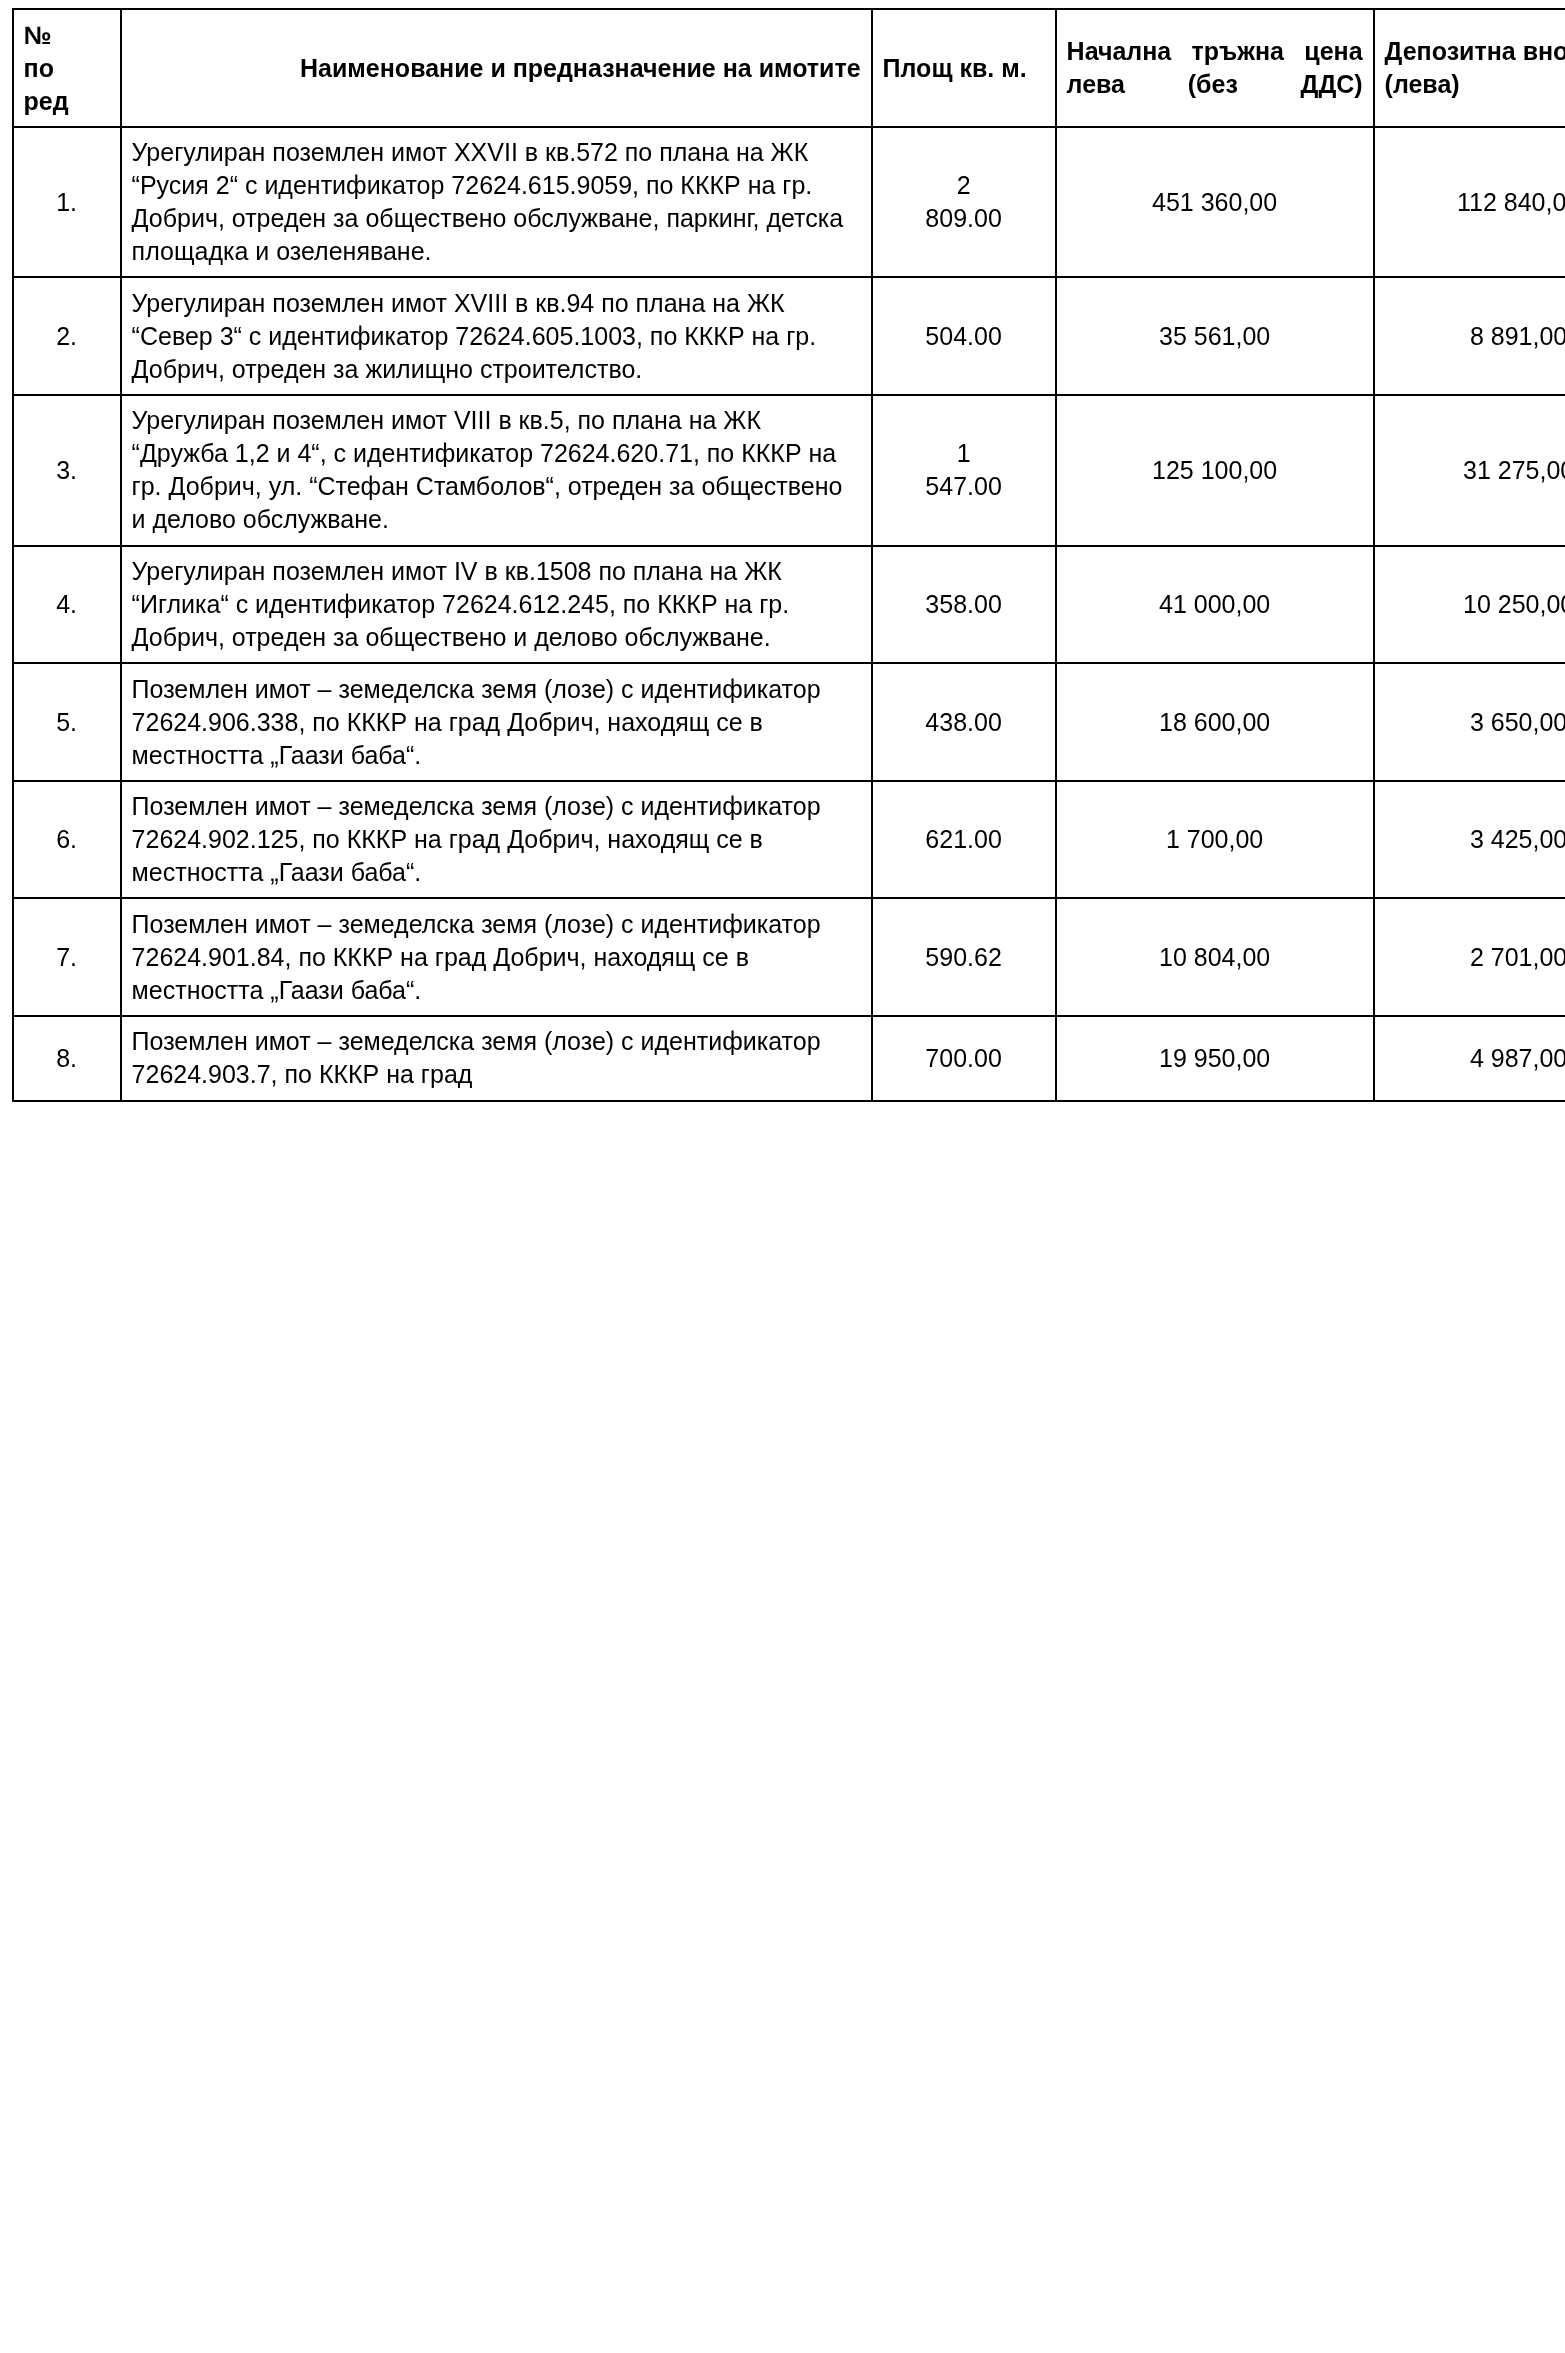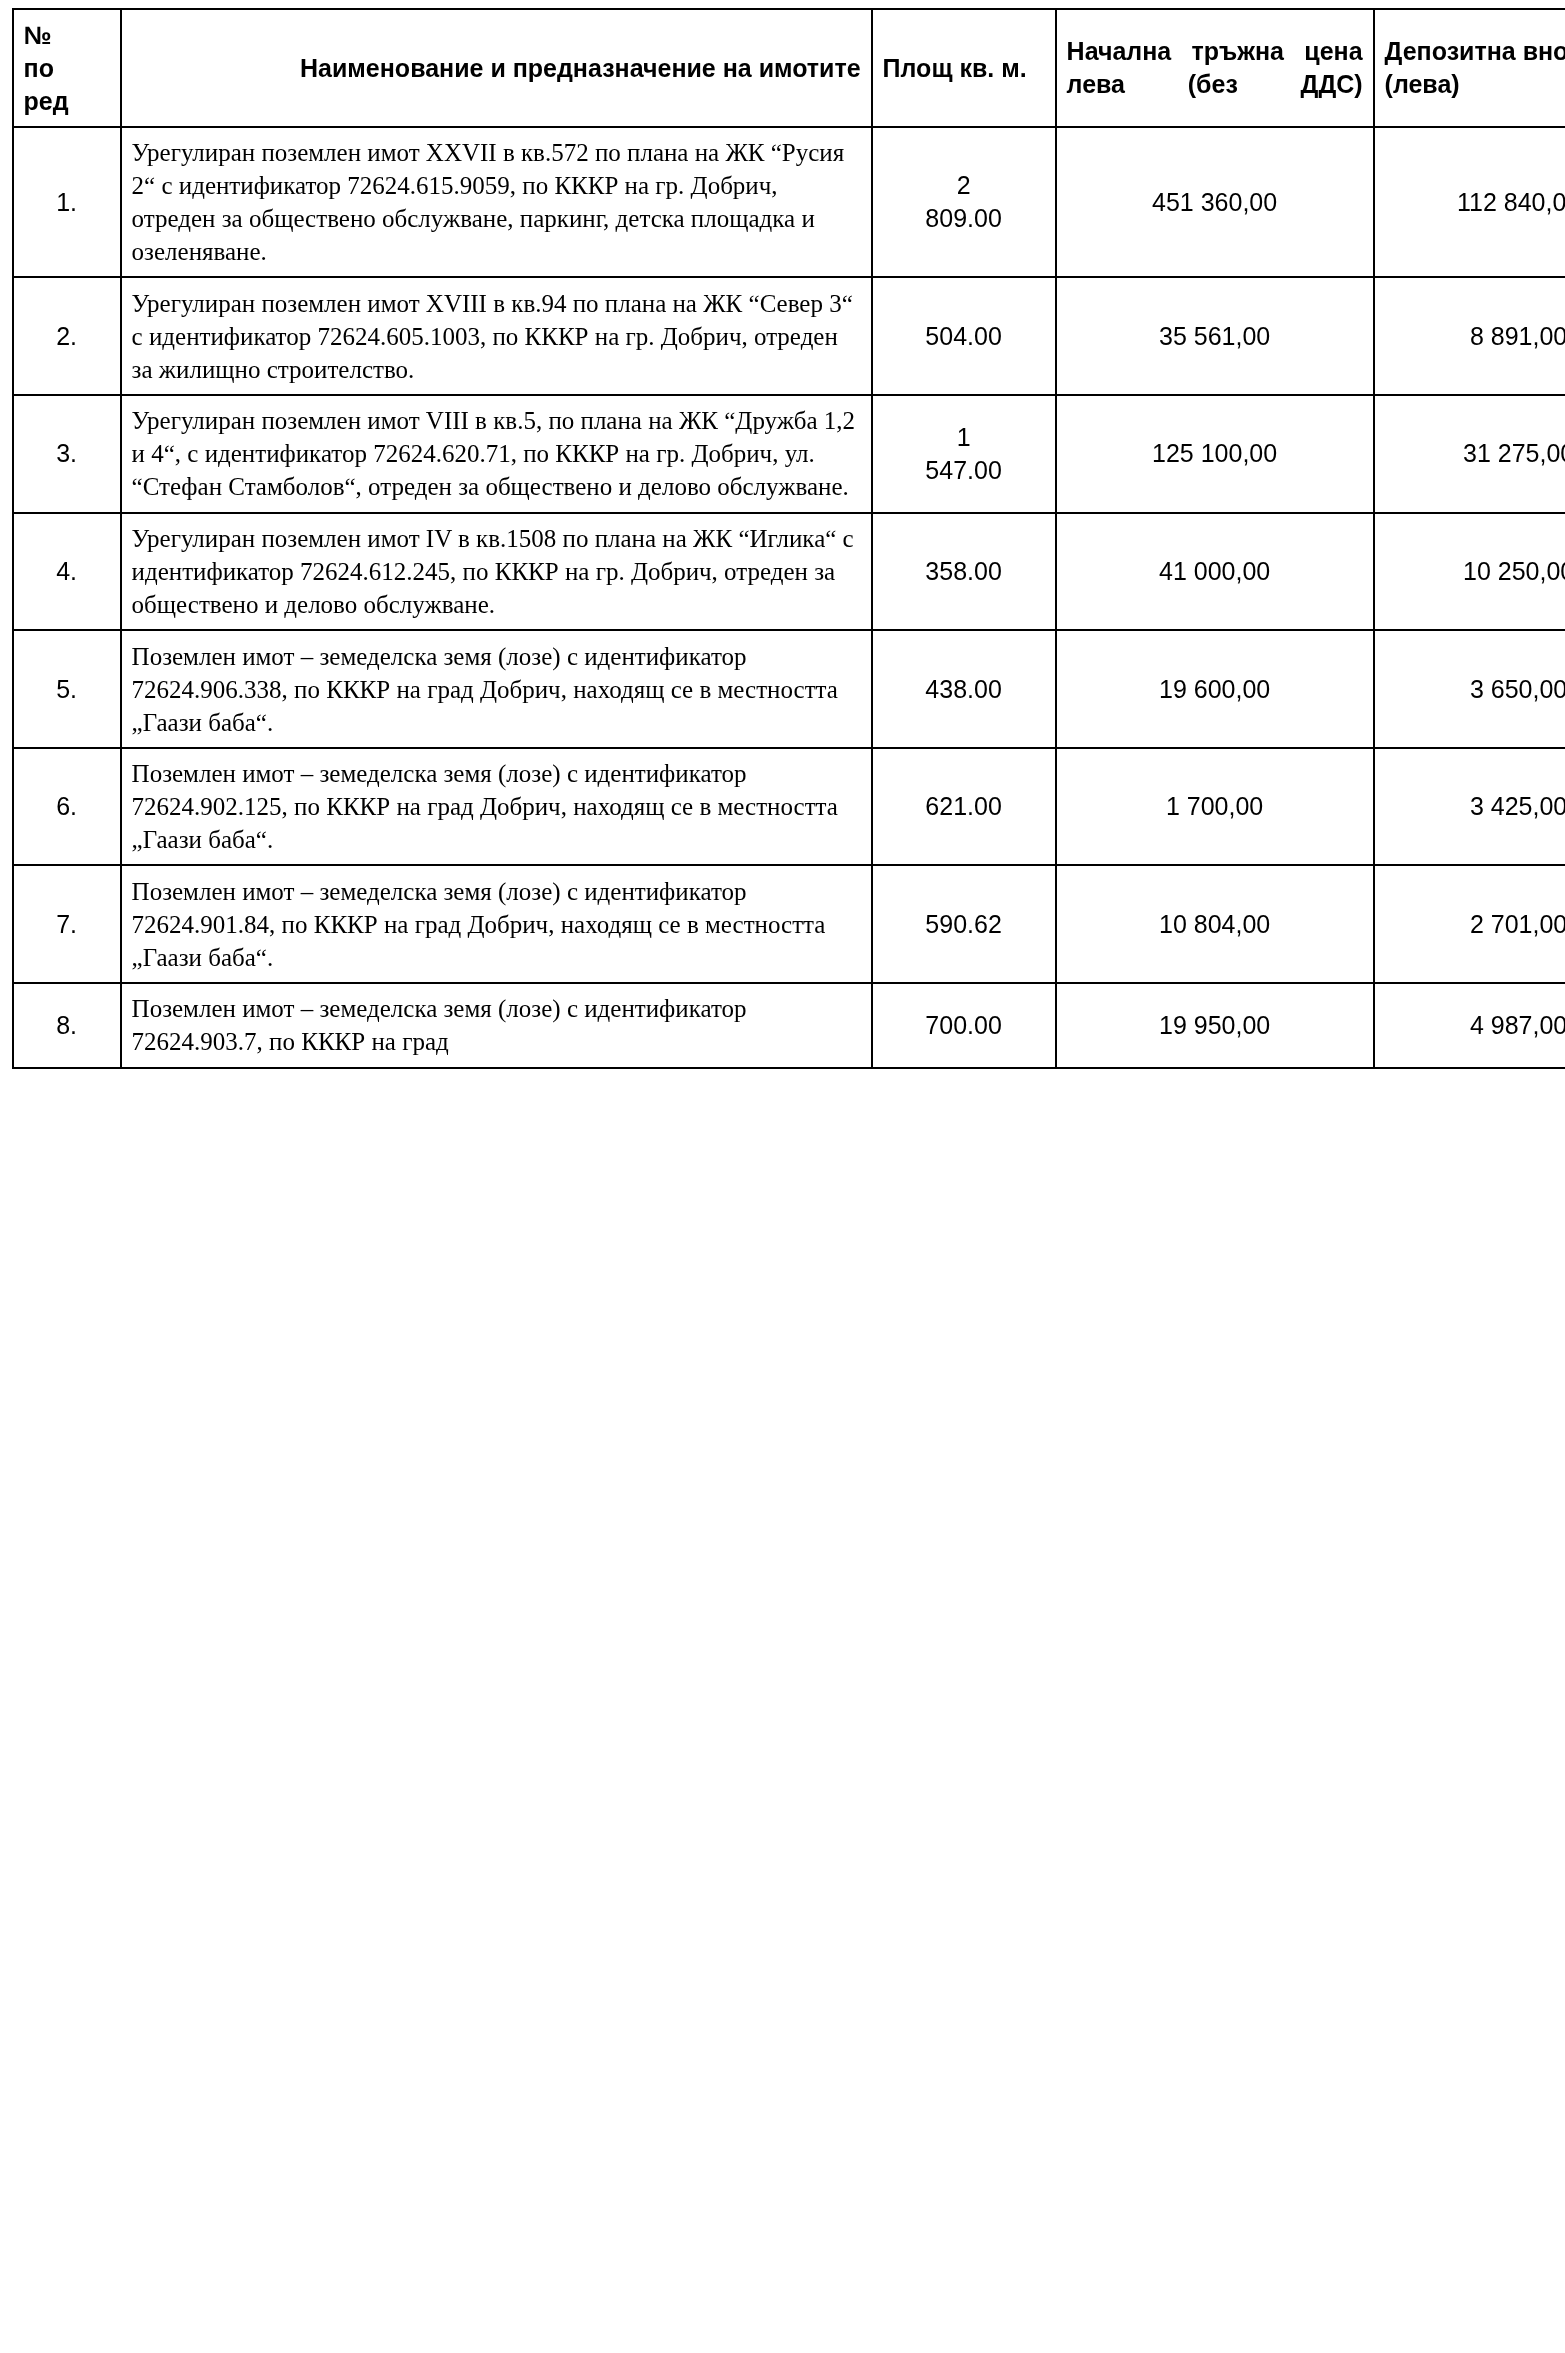--- a/index.html
+++ b/index.html
@@ -54,21 +54,20 @@
   th.col-deposit { text-align: left; }
 
   td.cell-no {
     text-align: center;
     font-size: 26px;
   }
   td.cell-name {
     text-align: left;
     font-size: 26px;
     line-height: 1.35;
-    font-family: Liberation Serif, serif;
   }
   td.cell-area, td.cell-price, td.cell-deposit {
     text-align: center;
     font-size: 26px;
   }
   .nowrap-break { white-space: pre-line; }
 </style>
 </head>
 <body>
 
@@ -113,21 +112,21 @@
         <td class="cell-no">4.</td>
         <td class="cell-name">Урегулиран поземлен имот IV в кв.1508 по плана на ЖК “Иглика“ с идентификатор 72624.612.245, по КККР на гр. Добрич, отреден за обществено и делово обслужване.</td>
         <td class="cell-area nowrap-break">358.00</td>
         <td class="cell-price">41 000,00</td>
         <td class="cell-deposit">10 250,00</td>
       </tr>
       <tr>
         <td class="cell-no">5.</td>
         <td class="cell-name">Поземлен имот – земеделска земя (лозе) с идентификатор 72624.906.338, по КККР на град Добрич, находящ се в местността „Гаази баба“.</td>
         <td class="cell-area nowrap-break">438.00</td>
-        <td class="cell-price">19 600,00</td>
+        <td class="cell-price">18 600,00</td>
         <td class="cell-deposit">3 650,00</td>
       </tr>
       <tr>
         <td class="cell-no">6.</td>
         <td class="cell-name">Поземлен имот – земеделска земя (лозе) с идентификатор 72624.902.125, по КККР на град Добрич, находящ се в местността „Гаази баба“.</td>
         <td class="cell-area nowrap-break">621.00</td>
         <td class="cell-price">1 700,00</td>
         <td class="cell-deposit">3 425,00</td>
       </tr>
       <tr>

